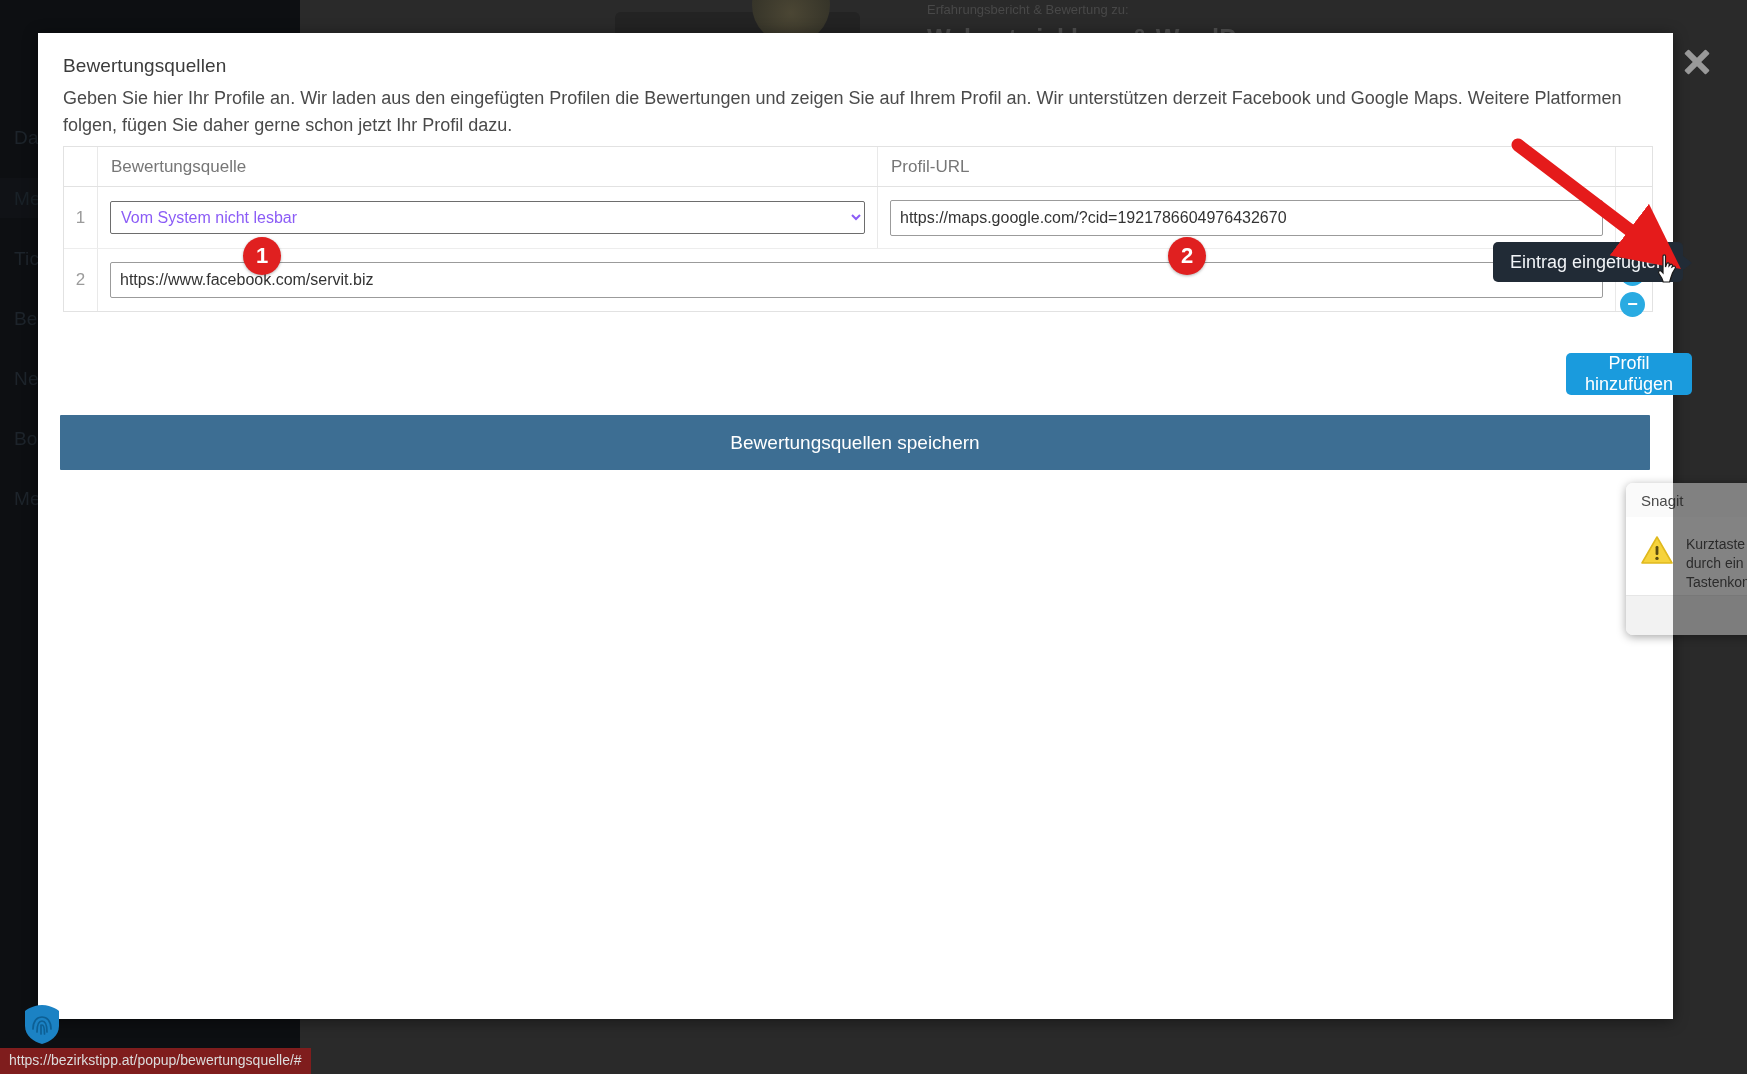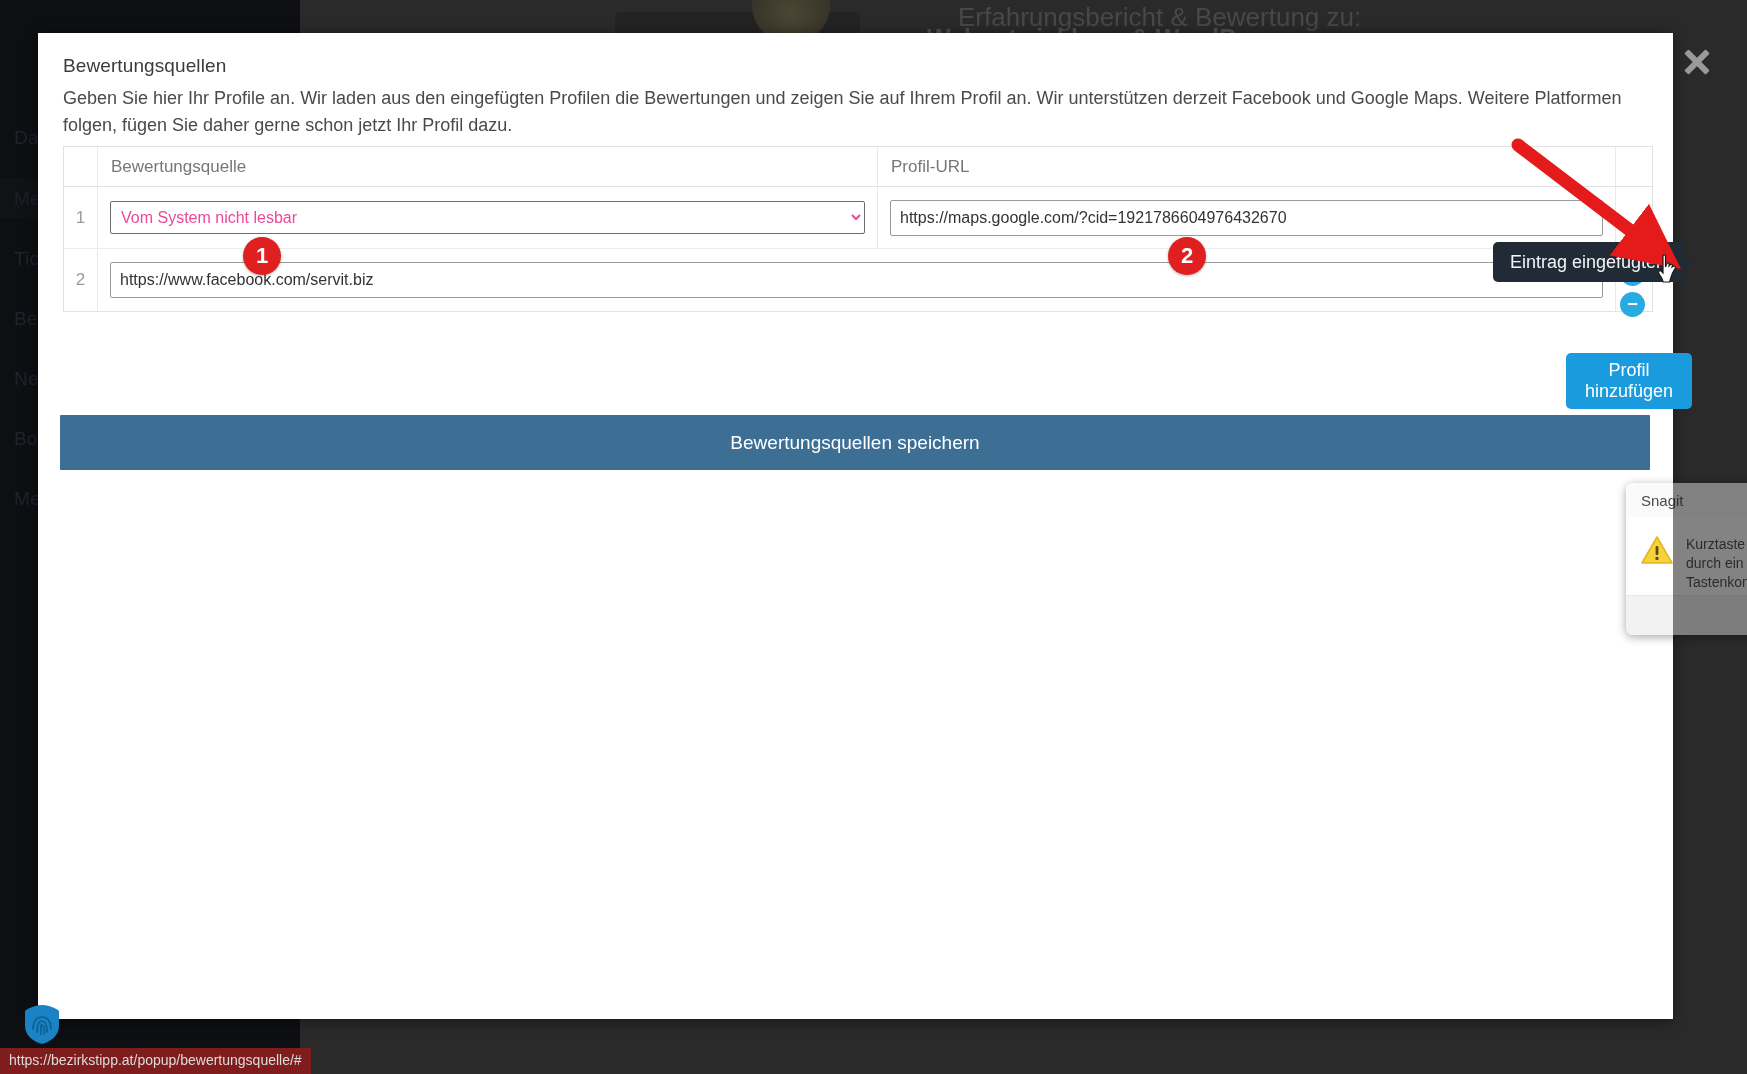--- a/index.html
+++ b/index.html
@@ -59,22 +59,22 @@
   }
   .bg-hero-badge {
     position: absolute;
     left: 452px; top: -34px;
     width: 78px; height: 78px;
     border-radius: 50%;
     background: radial-gradient(circle at 50% 60%, #4b4634 0%, #38362a 60%, #2f2e26 100%);
   }
   .bg-hero-sub {
     position: absolute;
-    left: 658px; top: 2px;
-    font-size: 26px;
+    left: 627px; top: 2px;
+    font-size: 13px;
     color: #484848;
     white-space: nowrap;
   }
   .bg-hero-title {
     position: absolute;
     left: 627px; top: 24px;
     font-size: 25px;
     font-weight: bold;
     color: #4e4e4e;
     white-space: nowrap;
@@ -176,21 +176,21 @@
     display: flex;
     align-items: center;
     padding: 0 12px;
   }
 
   .sel {
     width: 100%;
     height: 33px;
     font-size: 16px;
     font-family: "Liberation Sans", sans-serif;
-    color: #ec4899;
+    color: #8b5cf6;
     background: #fff;
     border: 1px solid #6d6d6d;
     border-radius: 2px;
     padding: 0 6px;
   }
 
   .txt {
     width: 100%;
     height: 36px;
     font-size: 16px;
@@ -279,21 +279,21 @@
     box-shadow: 0 1px 3px rgba(0,0,0,.3);
     z-index: 50;
   }
   .badge-1 { left: 243px; top: 237px; }
   .badge-2 { left: 1168px; top: 237px; }
 
   
   .btn-profil {
     position: absolute;
     left: 1528px; top: 320px;
-    height: 56px;
+    height: 42px;
     padding: 0 19px;
     background: #1a9bdd;
     color: #fff;
     border: none;
     border-radius: 5px;
     font-size: 18px;
     font-family: "Liberation Sans", sans-serif;
     cursor: pointer;
   }
 

